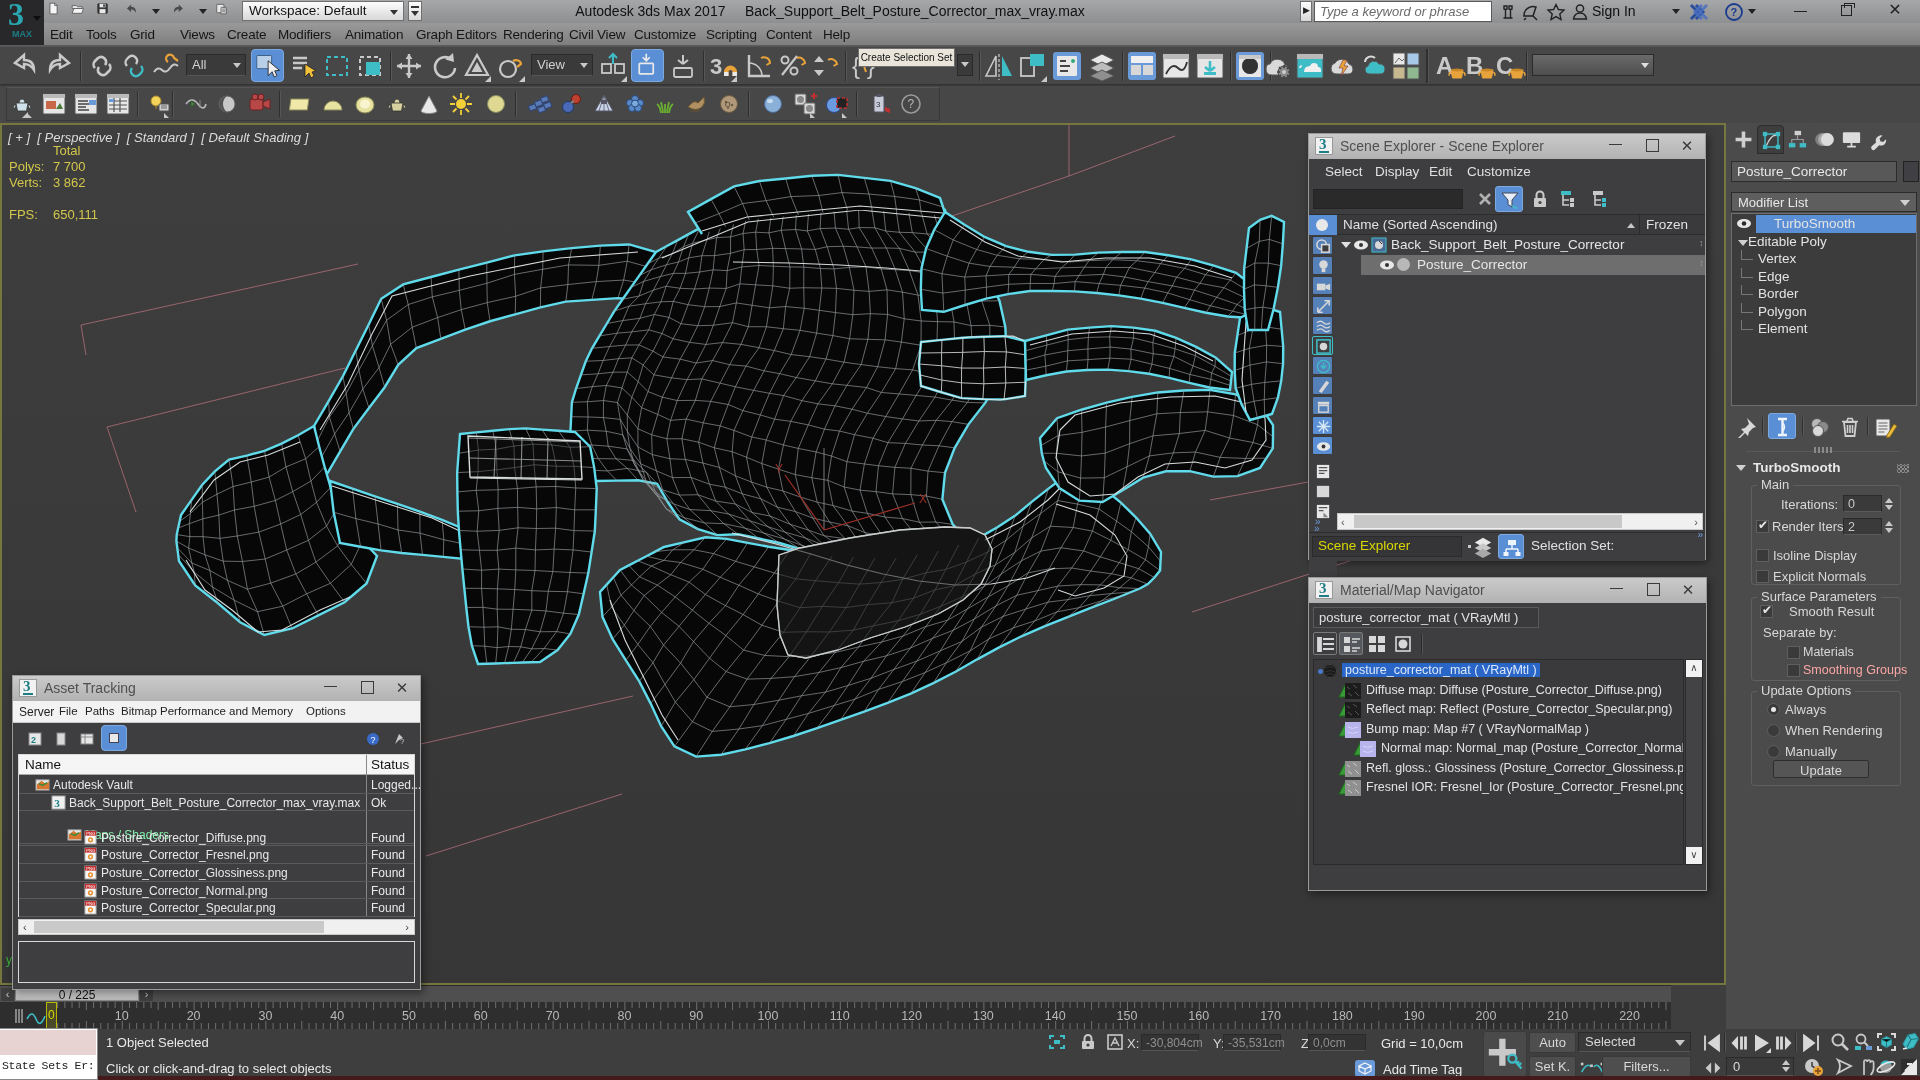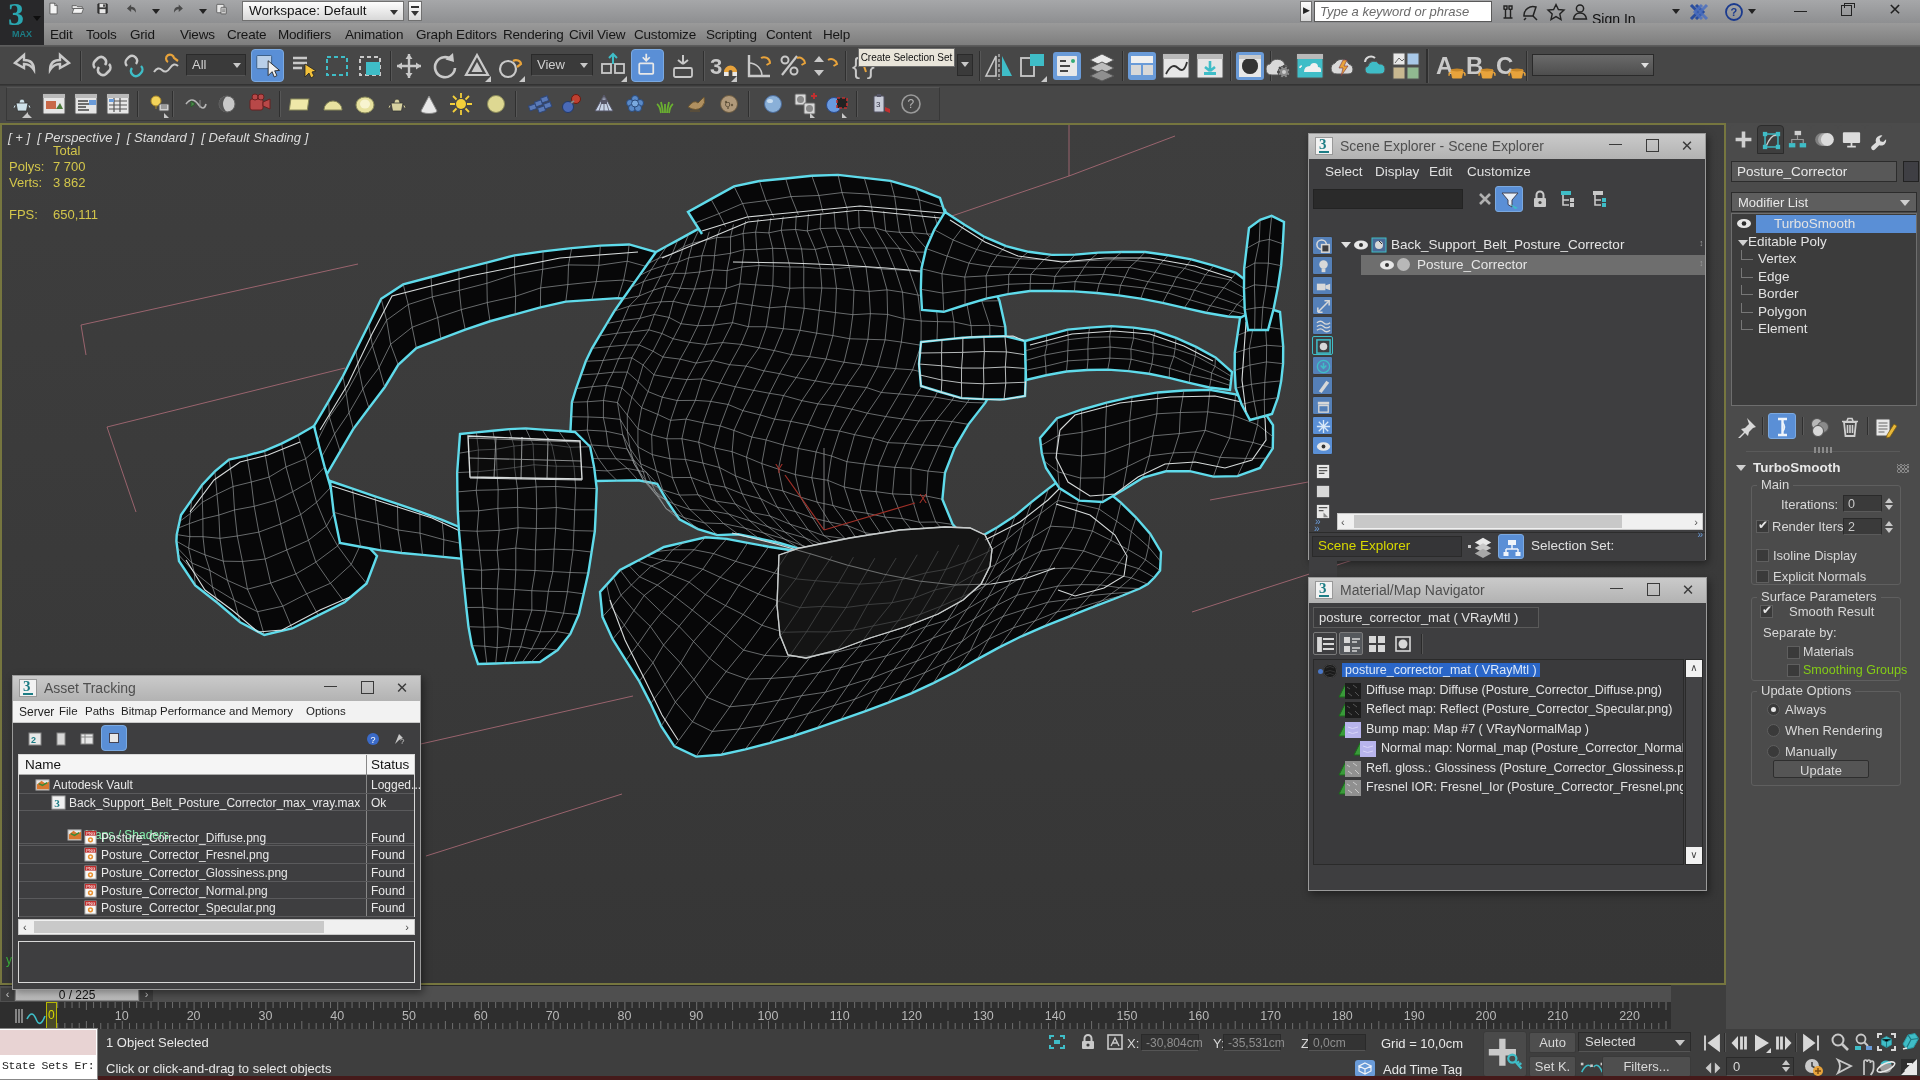--- a/index.html
+++ b/index.html
@@ -70,41 +70,42 @@
       <svg width="21" height="19" viewBox="0 0 32 32" style="position: absolute; left: 214px; top: 2px;">
         <rect x="3" y="4" width="12" height="14" rx="1" fill="#e8e8e8" stroke="#333"></rect>
         <rect x="10" y="9" width="9" height="11" rx="1" fill="#cfcfcf" stroke="#333"></rect>
         <path d="M12 12h5M12 14h5M12 16h5" stroke="#555" stroke-width="0.8"></path>
       </svg>
       <div style="position: absolute; left: 242px; top: 1px; width: 162px; height: 20px; background: linear-gradient(rgb(253, 253, 253), rgb(216, 216, 216)); border: 1px solid rgb(112, 112, 112); font-size: 13.5px; color: rgb(17, 17, 17); padding: 1px 6px;">Workspace: Default<div style="position: absolute; right: 5px; top: 8px; width: 0px; height: 0px; border-left: 4px solid transparent; border-right: 4px solid transparent; border-top: 5px solid rgb(51, 51, 51);"></div></div>
       <div style="position: absolute; left: 408px; top: 1px; width: 14px; height: 20px; background: linear-gradient(rgb(253, 253, 253), rgb(216, 216, 216)); border: 1px solid rgb(112, 112, 112);">
         <div style="position:absolute;left:2px;top:4px;width:8px;border-top:2px solid #333"></div>
         <div style="position:absolute;left:2px;top:9px;width:0;height:0;border-left:4px solid transparent;border-right:4px solid transparent;border-top:5px solid #333"></div>
       </div>
+      <div style="position: absolute; left: 430px; top: 3px; width: 800px; text-align: center; font-size: 14px; color: rgb(16, 16, 16); white-space: pre;">Autodesk 3ds Max 2017     Back_Support_Belt_Posture_Corrector_max_vray.max</div>
       <div style="position: absolute; left: 1300px; top: 0px; width: 620px; height: 23px;">
         <div style="position: absolute; left: 0px; top: 1px; width: 12px; height: 21px; background: linear-gradient(rgb(253, 253, 253), rgb(216, 216, 216)); border: 1px solid rgb(112, 112, 112);">
           <span style="position:absolute;left:2px;top:3px;font-size:9px;color:#222">▶</span>
         </div>
         <div style="position: absolute; left: 14px; top: 1px; width: 178px; height: 21px; background: rgb(255, 255, 255); border: 1px solid rgb(90, 90, 90); color: rgb(106, 106, 106); font-style: italic; font-size: 13px; padding: 2px 5px;">Type a keyword or phrase</div>
         <svg width="20" height="20" viewBox="0 0 20 20" style="position: absolute; left: 198px; top: 2px;">
           <path d="M6 4 h3 v3 a3.5 3.5 0 0 1 -3 0z M11 4 h3 v3 a3.5 3.5 0 0 1 -3 0z" fill="none" stroke="#222" stroke-width="1.4"></path>
           <path d="M7.5 7 v9 M12.5 7 v9 M5.5 16 h9" stroke="#222" stroke-width="1.4" fill="none"></path>
         </svg>
         <svg width="20" height="20" viewBox="0 0 20 20" style="position: absolute; left: 220px; top: 2px;">
           <path d="M4 14 a9 9 0 0 1 12 -9 l-3 9z" fill="none" stroke="#222" stroke-width="1.5"></path>
           <path d="M13 14 l4 4 M6 16 l-2 2" stroke="#222" stroke-width="1.5"></path>
         </svg>
         <svg width="20" height="20" viewBox="0 0 20 20" style="position: absolute; left: 246px; top: 2px;">
           <path d="M10 2.5 l2.4 5 5.6 0.6 -4.2 3.8 1.2 5.6 -5 -2.9 -5 2.9 1.2 -5.6 -4.2 -3.8 5.6 -0.6z" fill="none" stroke="#222" stroke-width="1.4"></path>
         </svg>
         <svg width="20" height="20" viewBox="0 0 20 20" style="position: absolute; left: 270px; top: 2px;">
           <circle cx="10" cy="6.5" r="3.6" fill="none" stroke="#222" stroke-width="1.5"></circle>
           <path d="M3.5 17 q1 -6 6.5 -6 q5.5 0 6.5 6z" fill="none" stroke="#222" stroke-width="1.5"></path>
         </svg>
-        <div style="position: absolute; left: 292px; top: 3px; font-size: 14px; color: rgb(14, 14, 14); margin-top: 8px;">Sign In</div>
+        <div style="position: absolute; left: 292px; top: 3px; font-size: 14px; color: rgb(14, 14, 14);">Sign In</div>
         <div style="position: absolute; left: 372px; top: 9px; width: 0px; height: 0px; border-left: 4px solid transparent; border-right: 4px solid transparent; border-top: 5px solid rgb(34, 34, 34);"></div>
         <svg width="22" height="20" viewBox="0 0 22 20" style="position: absolute; left: 388px; top: 2px;">
           <path d="M3 3 L10 10 L3 17 M8 3 L15 10 L8 17" stroke="#2a4e9e" stroke-width="3" fill="none"></path>
           <path d="M19 3 L12 10 L19 17 M14 3 L7 10 L14 17" stroke="#4a6ec0" stroke-width="3" fill="none" opacity="0.85"></path>
         </svg>
         <svg width="20" height="20" viewBox="0 0 20 20" style="position: absolute; left: 424px; top: 2px;">
           <circle cx="10" cy="10" r="8" fill="none" stroke="#1a3a8e" stroke-width="1.8"></circle>
           <text x="6.5" y="14" font-size="11" font-weight="bold" fill="#1a3a8e" font-family="Liberation Sans">?</text>
         </svg>
         <div style="position: absolute; left: 448px; top: 9px; width: 0px; height: 0px; border-left: 4px solid transparent; border-right: 4px solid transparent; border-top: 5px solid rgb(34, 34, 34);"></div>
@@ -729,21 +730,21 @@
         <div style="position: absolute; left: 22px; top: 140px; width: 150px; height: 84px; border: 1px solid rgb(95, 95, 95); border-radius: 3px;"></div>
         <div style="position: absolute; left: 28px; top: 132px; background: rgb(75, 75, 75); padding: 0px 4px; color: rgb(216, 216, 216); font-size: 13px;">Surface Parameters</div>
         <div style="position: absolute; left: 31px; top: 148px; width: 13px; height: 13px; background: rgb(58, 58, 58); border: 1px solid rgb(95, 95, 95);">
           <span style="position:absolute;left:1px;top:-3px;color:#e8e8e8;font-size:12px">✔</span>
         </div>
         <div style="position: absolute; left: 48px; top: 147px; color: rgb(216, 216, 216); font-size: 13px; white-space: nowrap; margin-left: 12px;">Smooth Result</div>
         <div style="position: absolute; left: 34px; top: 168px; color: rgb(216, 216, 216); font-size: 13px; white-space: nowrap;">Separate by:</div>
         <div style="position: absolute; left: 58px; top: 189px; width: 13px; height: 13px; background: rgb(58, 58, 58); border: 1px solid rgb(95, 95, 95);"></div>
         <div style="position: absolute; left: 74px; top: 188px; color: rgb(216, 216, 216); font-size: 12.5px; white-space: nowrap;">Materials</div>
         <div style="position: absolute; left: 58px; top: 207px; width: 13px; height: 13px; background: rgb(58, 58, 58); border: 1px solid rgb(95, 95, 95);"></div>
-        <div style="position: absolute; left: 74px; top: 206px; color: #84cc16; font-size: 12.5px; white-space: nowrap;">Smoothing Groups</div>
+        <div style="position: absolute; left: 74px; top: 206px; color: #fca5a5; font-size: 12.5px; white-space: nowrap;">Smoothing Groups</div>
         <div style="position: absolute; left: 22px; top: 234px; width: 150px; height: 95px; border: 1px solid rgb(95, 95, 95); border-radius: 3px;"></div>
         <div style="position: absolute; left: 28px; top: 226px; background: rgb(75, 75, 75); padding: 0px 4px; color: rgb(216, 216, 216); font-size: 13px;">Update Options</div>
         <div style="position: absolute; left: 38px; top: 246px; width: 13px; height: 13px; background: rgb(58, 58, 58); border: 1px solid rgb(95, 95, 95); border-radius: 50%;">
           <div style="position: absolute; left: 3px; top: 3px; width: 5px; height: 5px; background: rgb(232, 232, 232); border-radius: 50%;"></div>
         </div>
         <div style="position: absolute; left: 56px; top: 245px; color: rgb(216, 216, 216); font-size: 13px; white-space: nowrap;">Always</div>
         <div style="position: absolute; left: 38px; top: 267px; width: 13px; height: 13px; background: rgb(58, 58, 58); border: 1px solid rgb(95, 95, 95); border-radius: 50%;"></div>
         <div style="position: absolute; left: 56px; top: 266px; color: rgb(216, 216, 216); font-size: 13px; white-space: nowrap;">When Rendering</div>
         <div style="position: absolute; left: 38px; top: 288px; width: 13px; height: 13px; background: rgb(58, 58, 58); border: 1px solid rgb(95, 95, 95); border-radius: 50%;"></div>
         <div style="position: absolute; left: 56px; top: 287px; color: rgb(216, 216, 216); font-size: 13px; white-space: nowrap;">Manually</div>
@@ -951,20 +952,29 @@
           <rect x="11" y="9" width="4" height="4" fill="#c9c9c9"></rect>
           <rect x="11" y="14" width="4" height="4" fill="#c9c9c9"></rect>
         </svg>
         <svg width="22" height="20" viewBox="0 0 22 20" style="position: absolute; left: 282px; top: 3px;">
           <rect x="2" y="2" width="10" height="4" fill="#c9c9c9"></rect>
           <path d="M4 6 v10 h6 M4 11 h6" stroke="#c9c9c9" stroke-width="1.6" fill="none"></path>
           <rect x="11" y="9" width="4" height="4" fill="#3fbdc7"></rect>
           <rect x="11" y="14" width="4" height="4" fill="#3fbdc7"></rect>
         </svg>
       </div>
+      <div style="position: absolute; left: 0px; top: 80px; right: 0px; height: 21px; background: rgb(58, 58, 60); border-top: 1px solid rgb(44, 44, 44); border-bottom: 1px solid rgb(44, 44, 44);">
+        <div style="position: absolute; left: 0px; top: 0px; width: 28px; height: 20px; background: rgb(90, 143, 214);">
+          <div style="position: absolute; left: 7px; top: 4px; width: 12px; height: 12px; background: rgb(232, 232, 232); border-radius: 50%;"></div>
+        </div>
+        <div style="position: absolute; left: 34px; top: 2px; color: rgb(224, 224, 224); font-size: 13.5px;">Name (Sorted Ascending)</div>
+        <div style="position: absolute; left: 318px; top: 8px; width: 0px; height: 0px; border-left: 4px solid transparent; border-right: 4px solid transparent; border-bottom: 5px solid rgb(200, 200, 200);"></div>
+        <div style="position: absolute; left: 337px; top: 2px; color: rgb(224, 224, 224); font-size: 13.5px;">Frozen</div>
+        <div style="position: absolute; left: 330px; top: 0px; width: 1px; height: 20px; background: rgb(44, 44, 44);"></div>
+      </div>
       <div style="position: absolute; left: 0px; top: 101px; width: 28px; height: 382px; background: rgb(62, 62, 64);">
         <div style="position: absolute; left: 3px; top: 1px; width: 21px; height: 19px; background: rgb(85, 128, 184); border: 1px solid rgb(58, 58, 58); border-radius: 2px;">
           <svg width="17" height="17" viewBox="0 0 18 18" style="position: absolute; left: 2px; top: 1px;">
             <circle cx="7" cy="7" r="5" fill="none" stroke="#d8d8d8" stroke-width="1.6"></circle>
             <rect x="7" y="7" width="8" height="8" fill="#3e3e40" stroke="#d8d8d8" stroke-width="1.6"></rect>
           </svg>
         </div>
         <div style="position: absolute; left: 3px; top: 21px; width: 21px; height: 19px; background: rgb(85, 128, 184); border: 1px solid rgb(58, 58, 58); border-radius: 2px;">
           <svg width="17" height="17" viewBox="0 0 18 18" style="position: absolute; left: 2px; top: 1px;">
             <circle cx="9" cy="7" r="4.5" fill="#d8d8d8"></circle>

